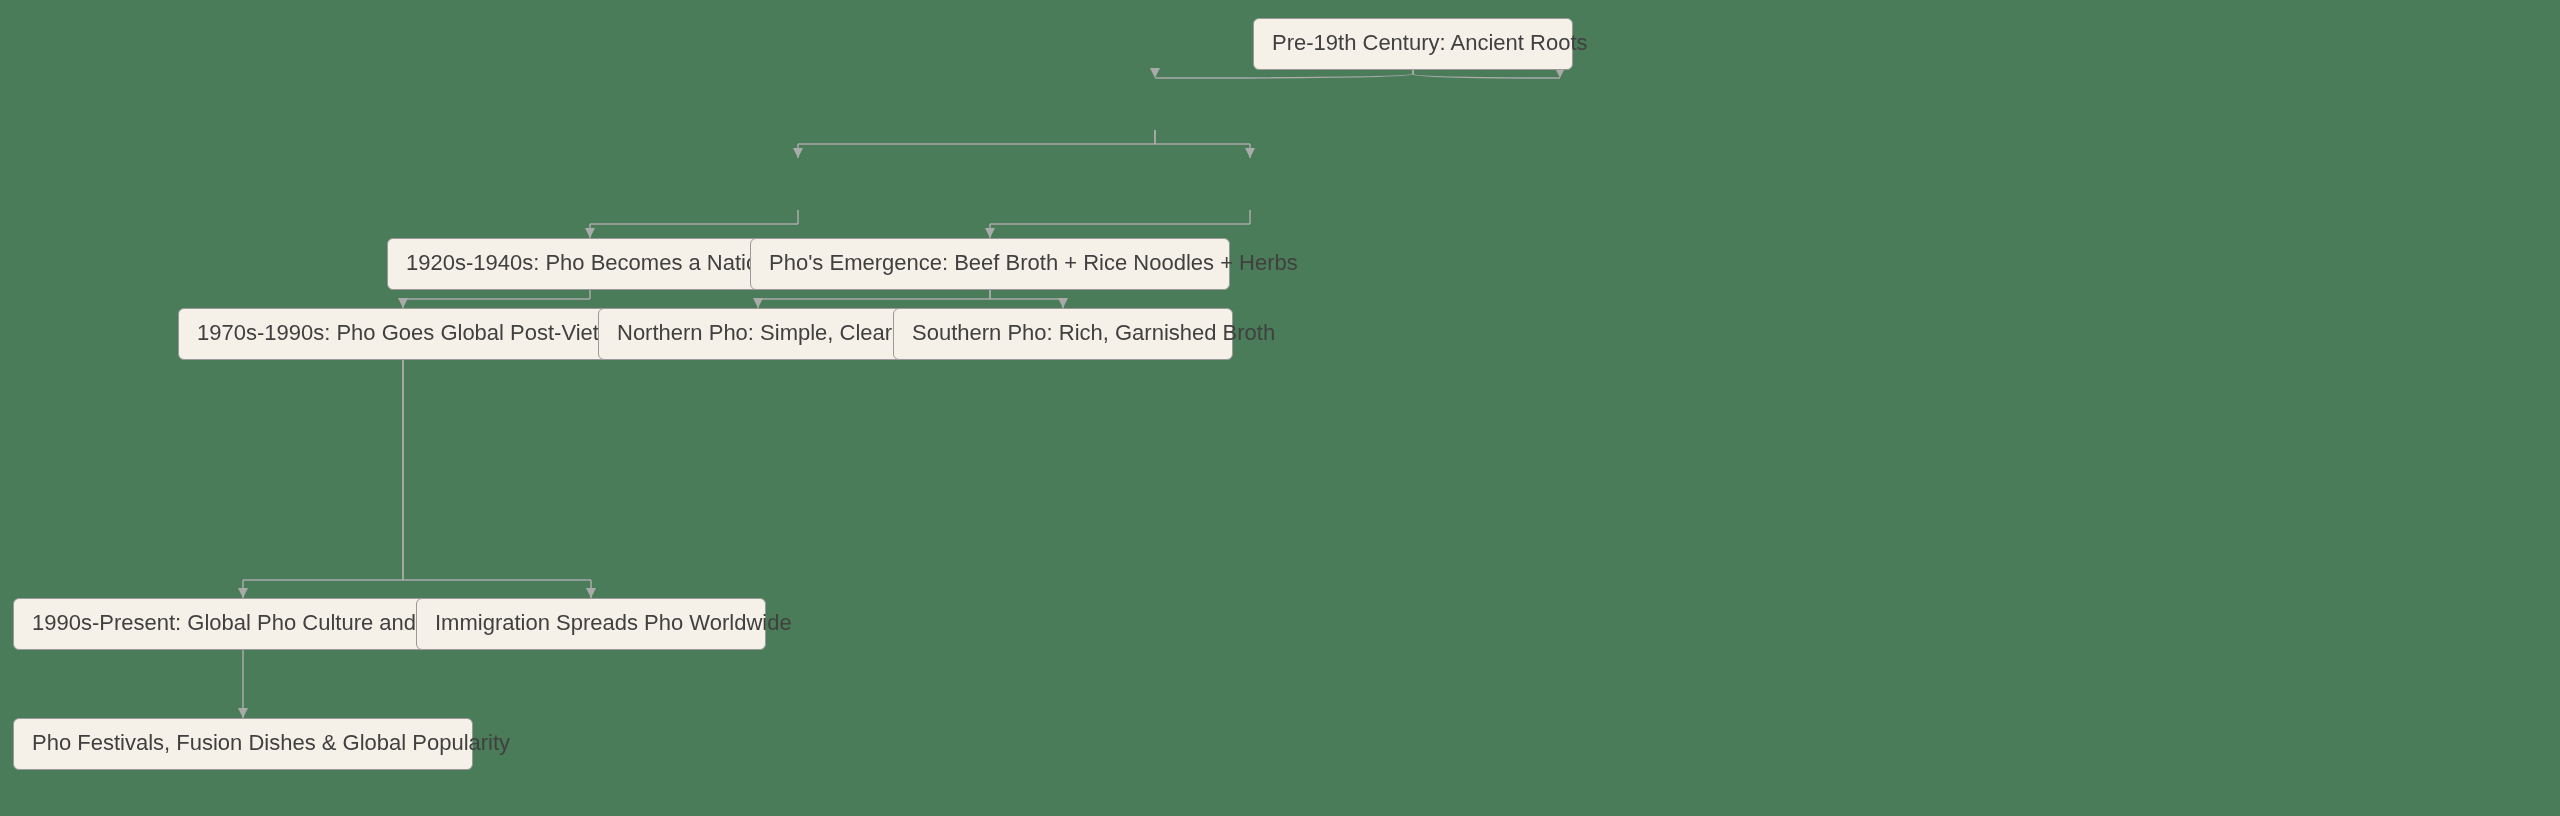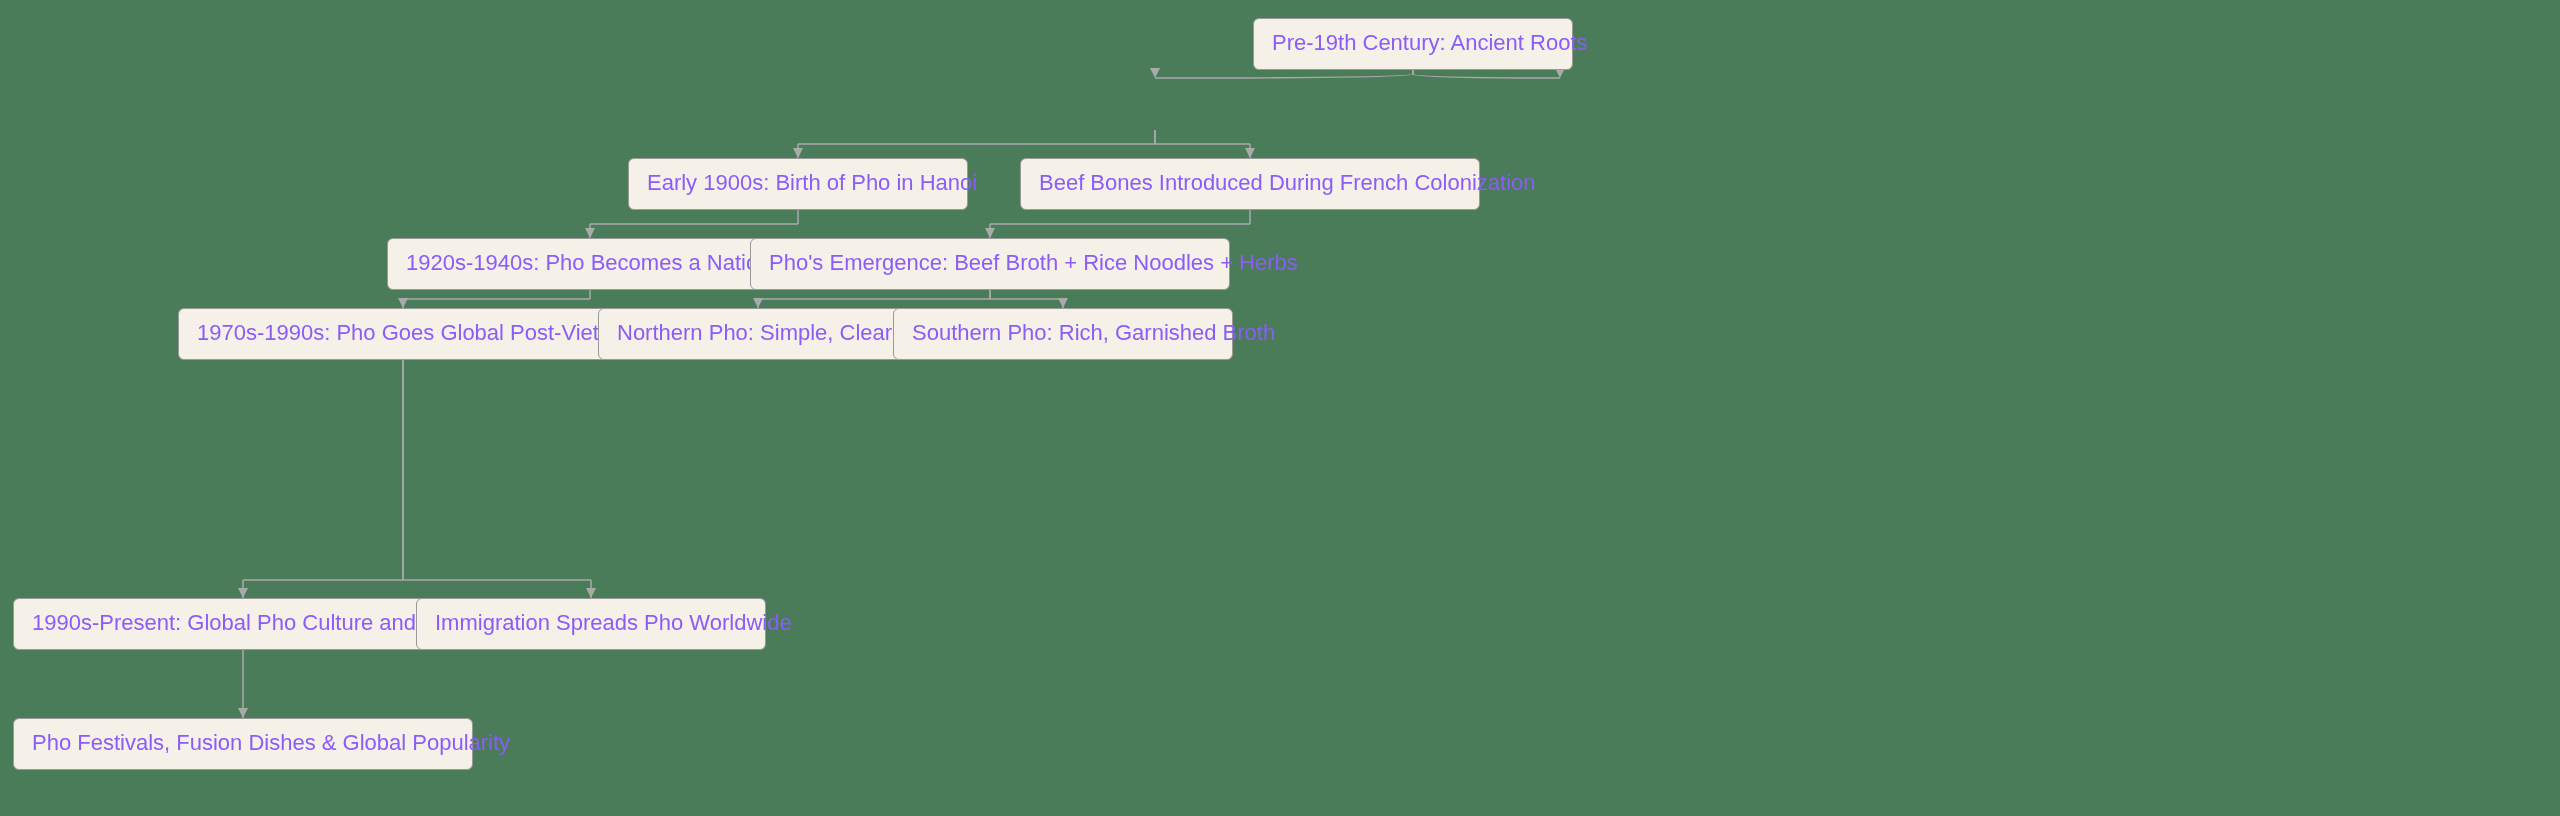--- a/index.html
+++ b/index.html
@@ -24,21 +24,21 @@
       height: 100%;
       pointer-events: none;
     }
     .node {
       position: absolute;
       background: #f5f0e8;
       border: 1.5px solid #999;
       border-radius: 6px;
       padding: 10px 18px;
       font-size: 22px;
-      color: #8b5cf6;
+      color: #404040;
       white-space: nowrap;
       text-align: center;
       line-height: 1.3;
     }
   </style>
 </head>
 <body>
 
 <div class="diagram-container">
   <svg class="connections">
@@ -94,22 +94,20 @@
 
     <line x1="243" y1="650" x2="243" y2="718" stroke="#aaaaaa" stroke-width="1.5"></line>
     <polygon points="243,718 238,708 248,708" fill="#aaaaaa"></polygon>
 
     <polygon points="1155,78 1150,68 1160,68" fill="#aaaaaa"></polygon>
 
     <polygon points="1560,78 1555,68 1565,68" fill="#aaaaaa"></polygon>
   </svg>
 
 <div class="node" style="left: 1253px; top: 18px; width: 320px; min-height: 52px;">Pre-19th Century: Ancient Roots</div>
-    <div class="node" style="left: 628px; top: 158px; width: 340px; min-height: 52px;">Early 1900s: Birth of Pho in Hanoi</div>
-    <div class="node" style="left: 1020px; top: 158px; width: 460px; min-height: 52px;">Beef Bones Introduced During French Colonization</div>
     <div class="node" style="left: 387px; top: 238px; width: 405px; min-height: 52px;">1920s-1940s: Pho Becomes a National Dish</div>
     <div class="node" style="left: 750px; top: 238px; width: 480px; min-height: 52px;">Pho's Emergence: Beef Broth + Rice Noodles + Herbs</div>
     <div class="node" style="left: 178px; top: 308px; width: 450px; min-height: 52px;">1970s-1990s: Pho Goes Global Post-Vietnam War</div>
     <div class="node" style="left: 598px; top: 308px; width: 320px; min-height: 52px;">Northern Pho: Simple, Clear Broth</div>
     <div class="node" style="left: 893px; top: 308px; width: 340px; min-height: 52px;">Southern Pho: Rich, Garnished Broth</div>
     <div class="node" style="left: 13px; top: 598px; width: 460px; min-height: 52px;">1990s-Present: Global Pho Culture and Variations</div>
     <div class="node" style="left: 13px; top: 718px; width: 460px; min-height: 52px;">Pho Festivals, Fusion Dishes &amp; Global Popularity</div>
     <div class="node" style="left: 416px; top: 598px; width: 350px; min-height: 52px;">Immigration Spreads Pho Worldwide</div>
   </div>
 

